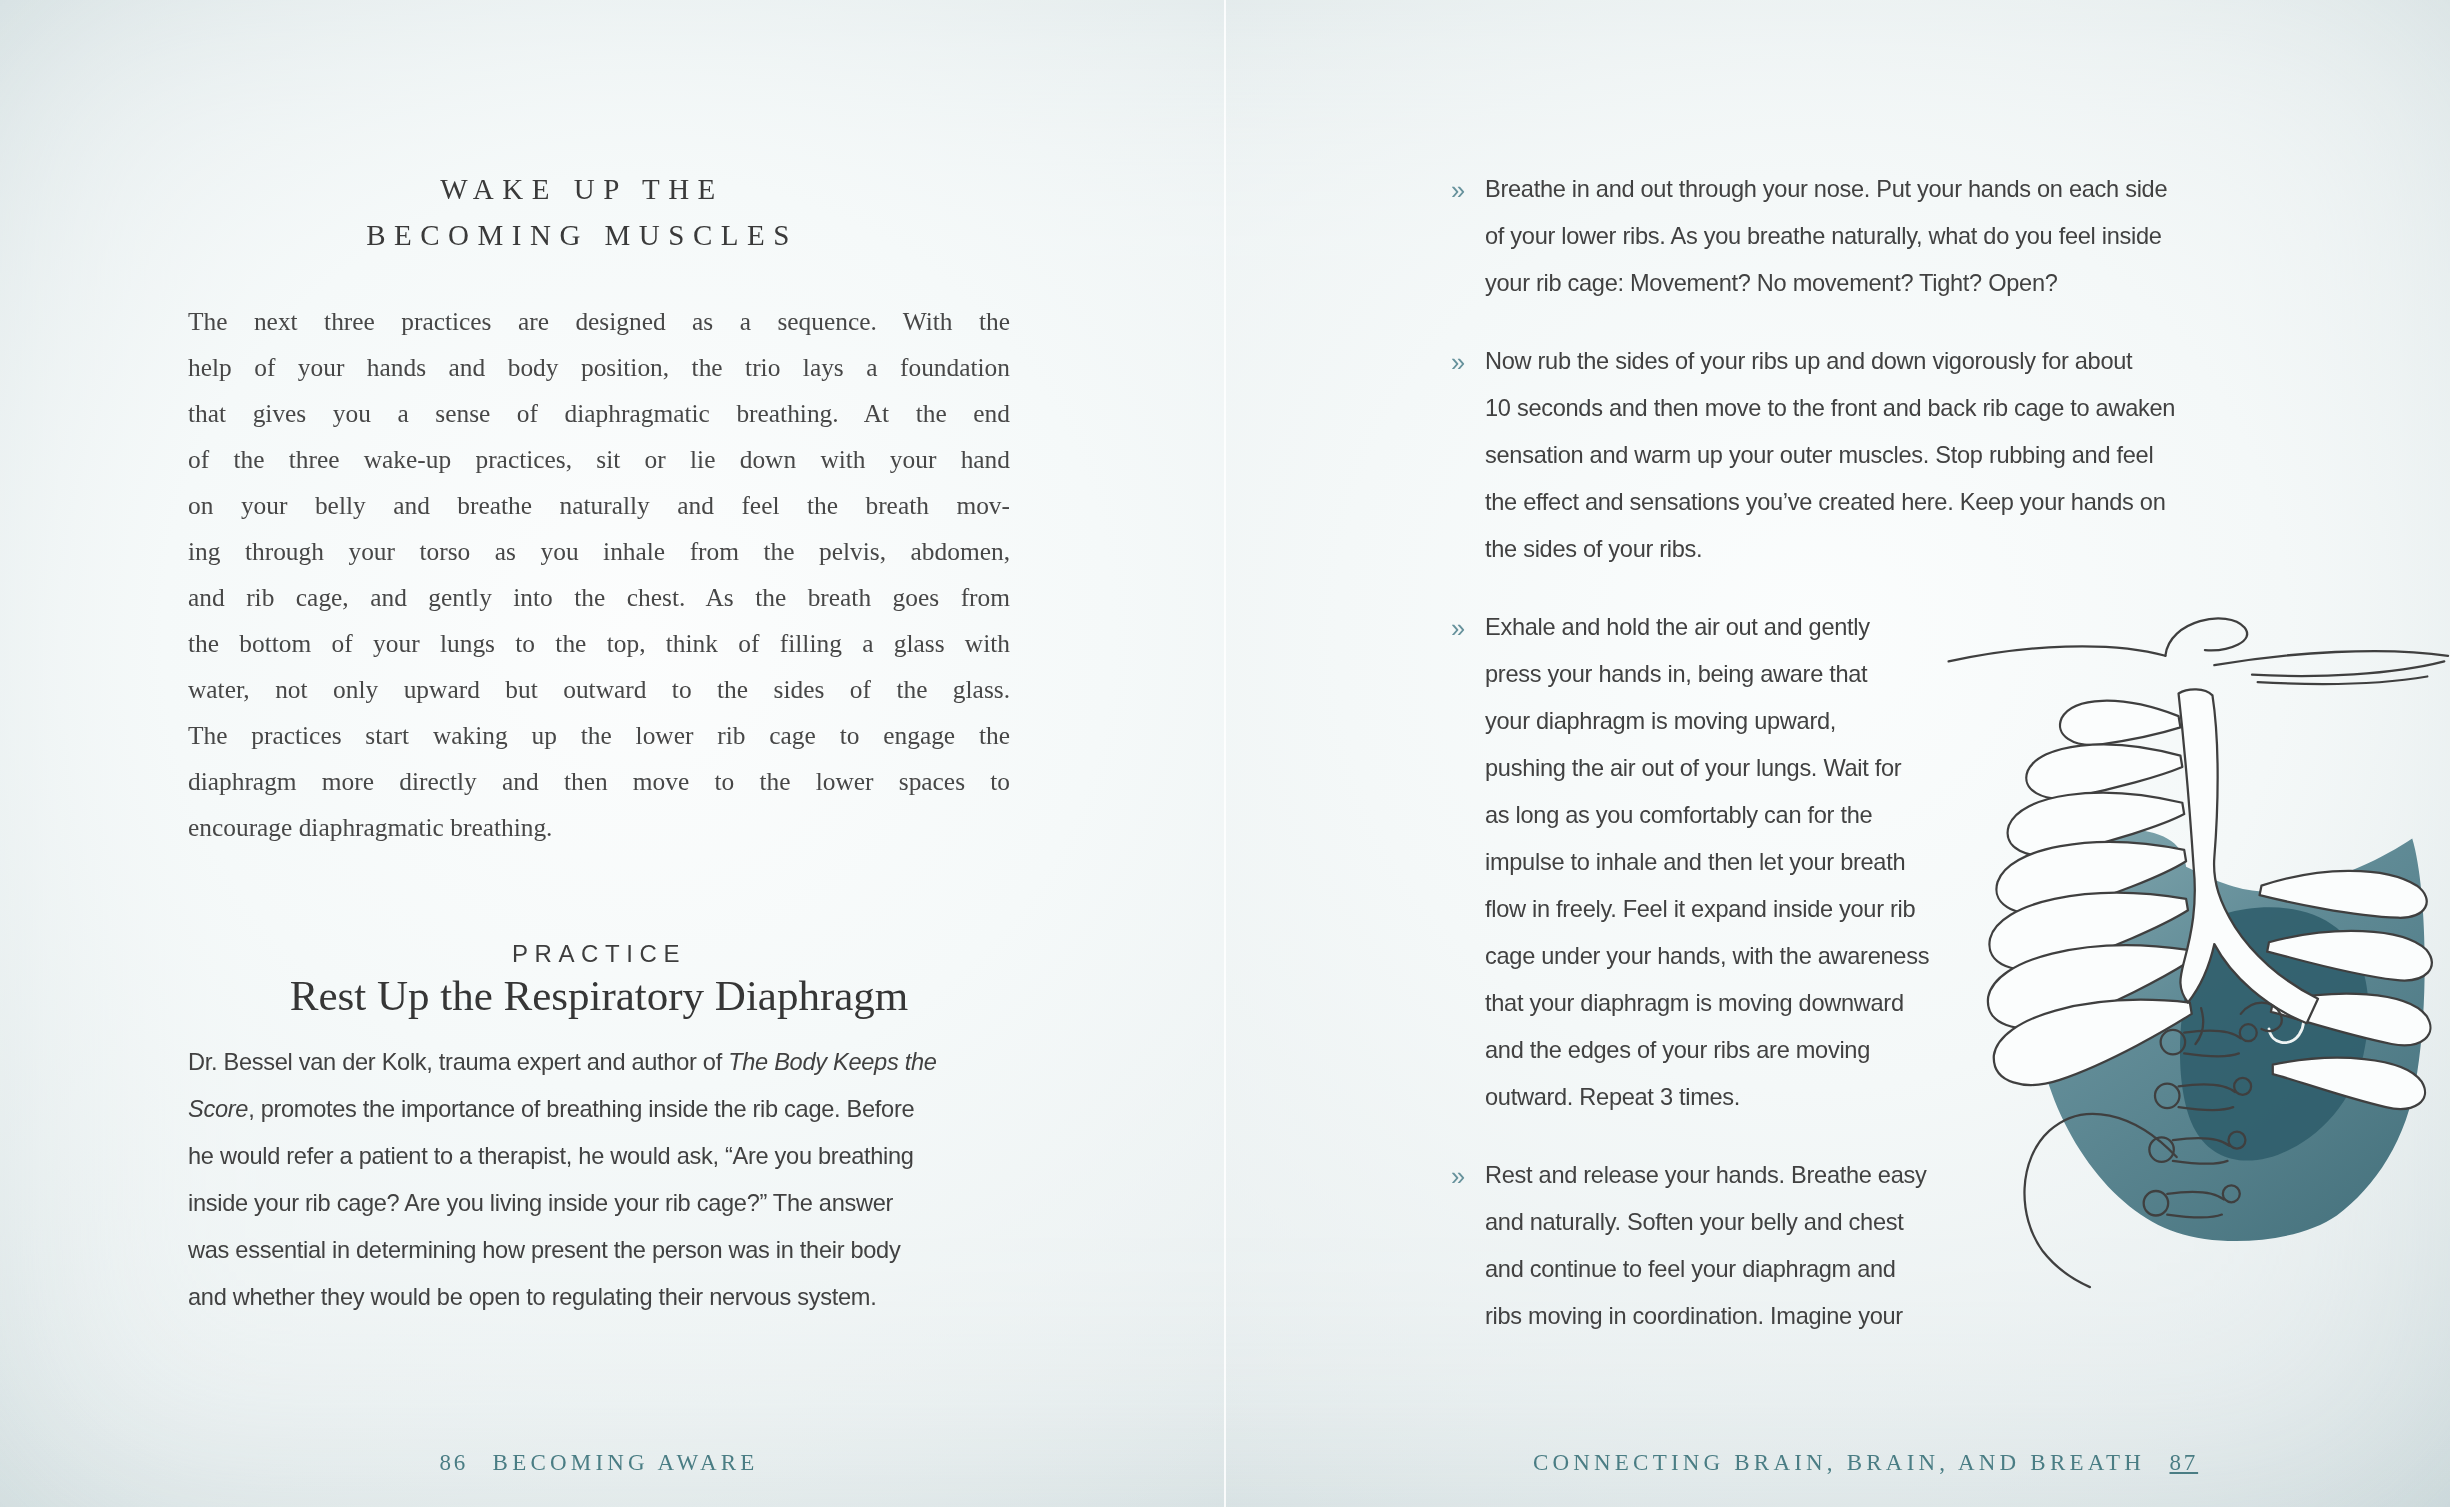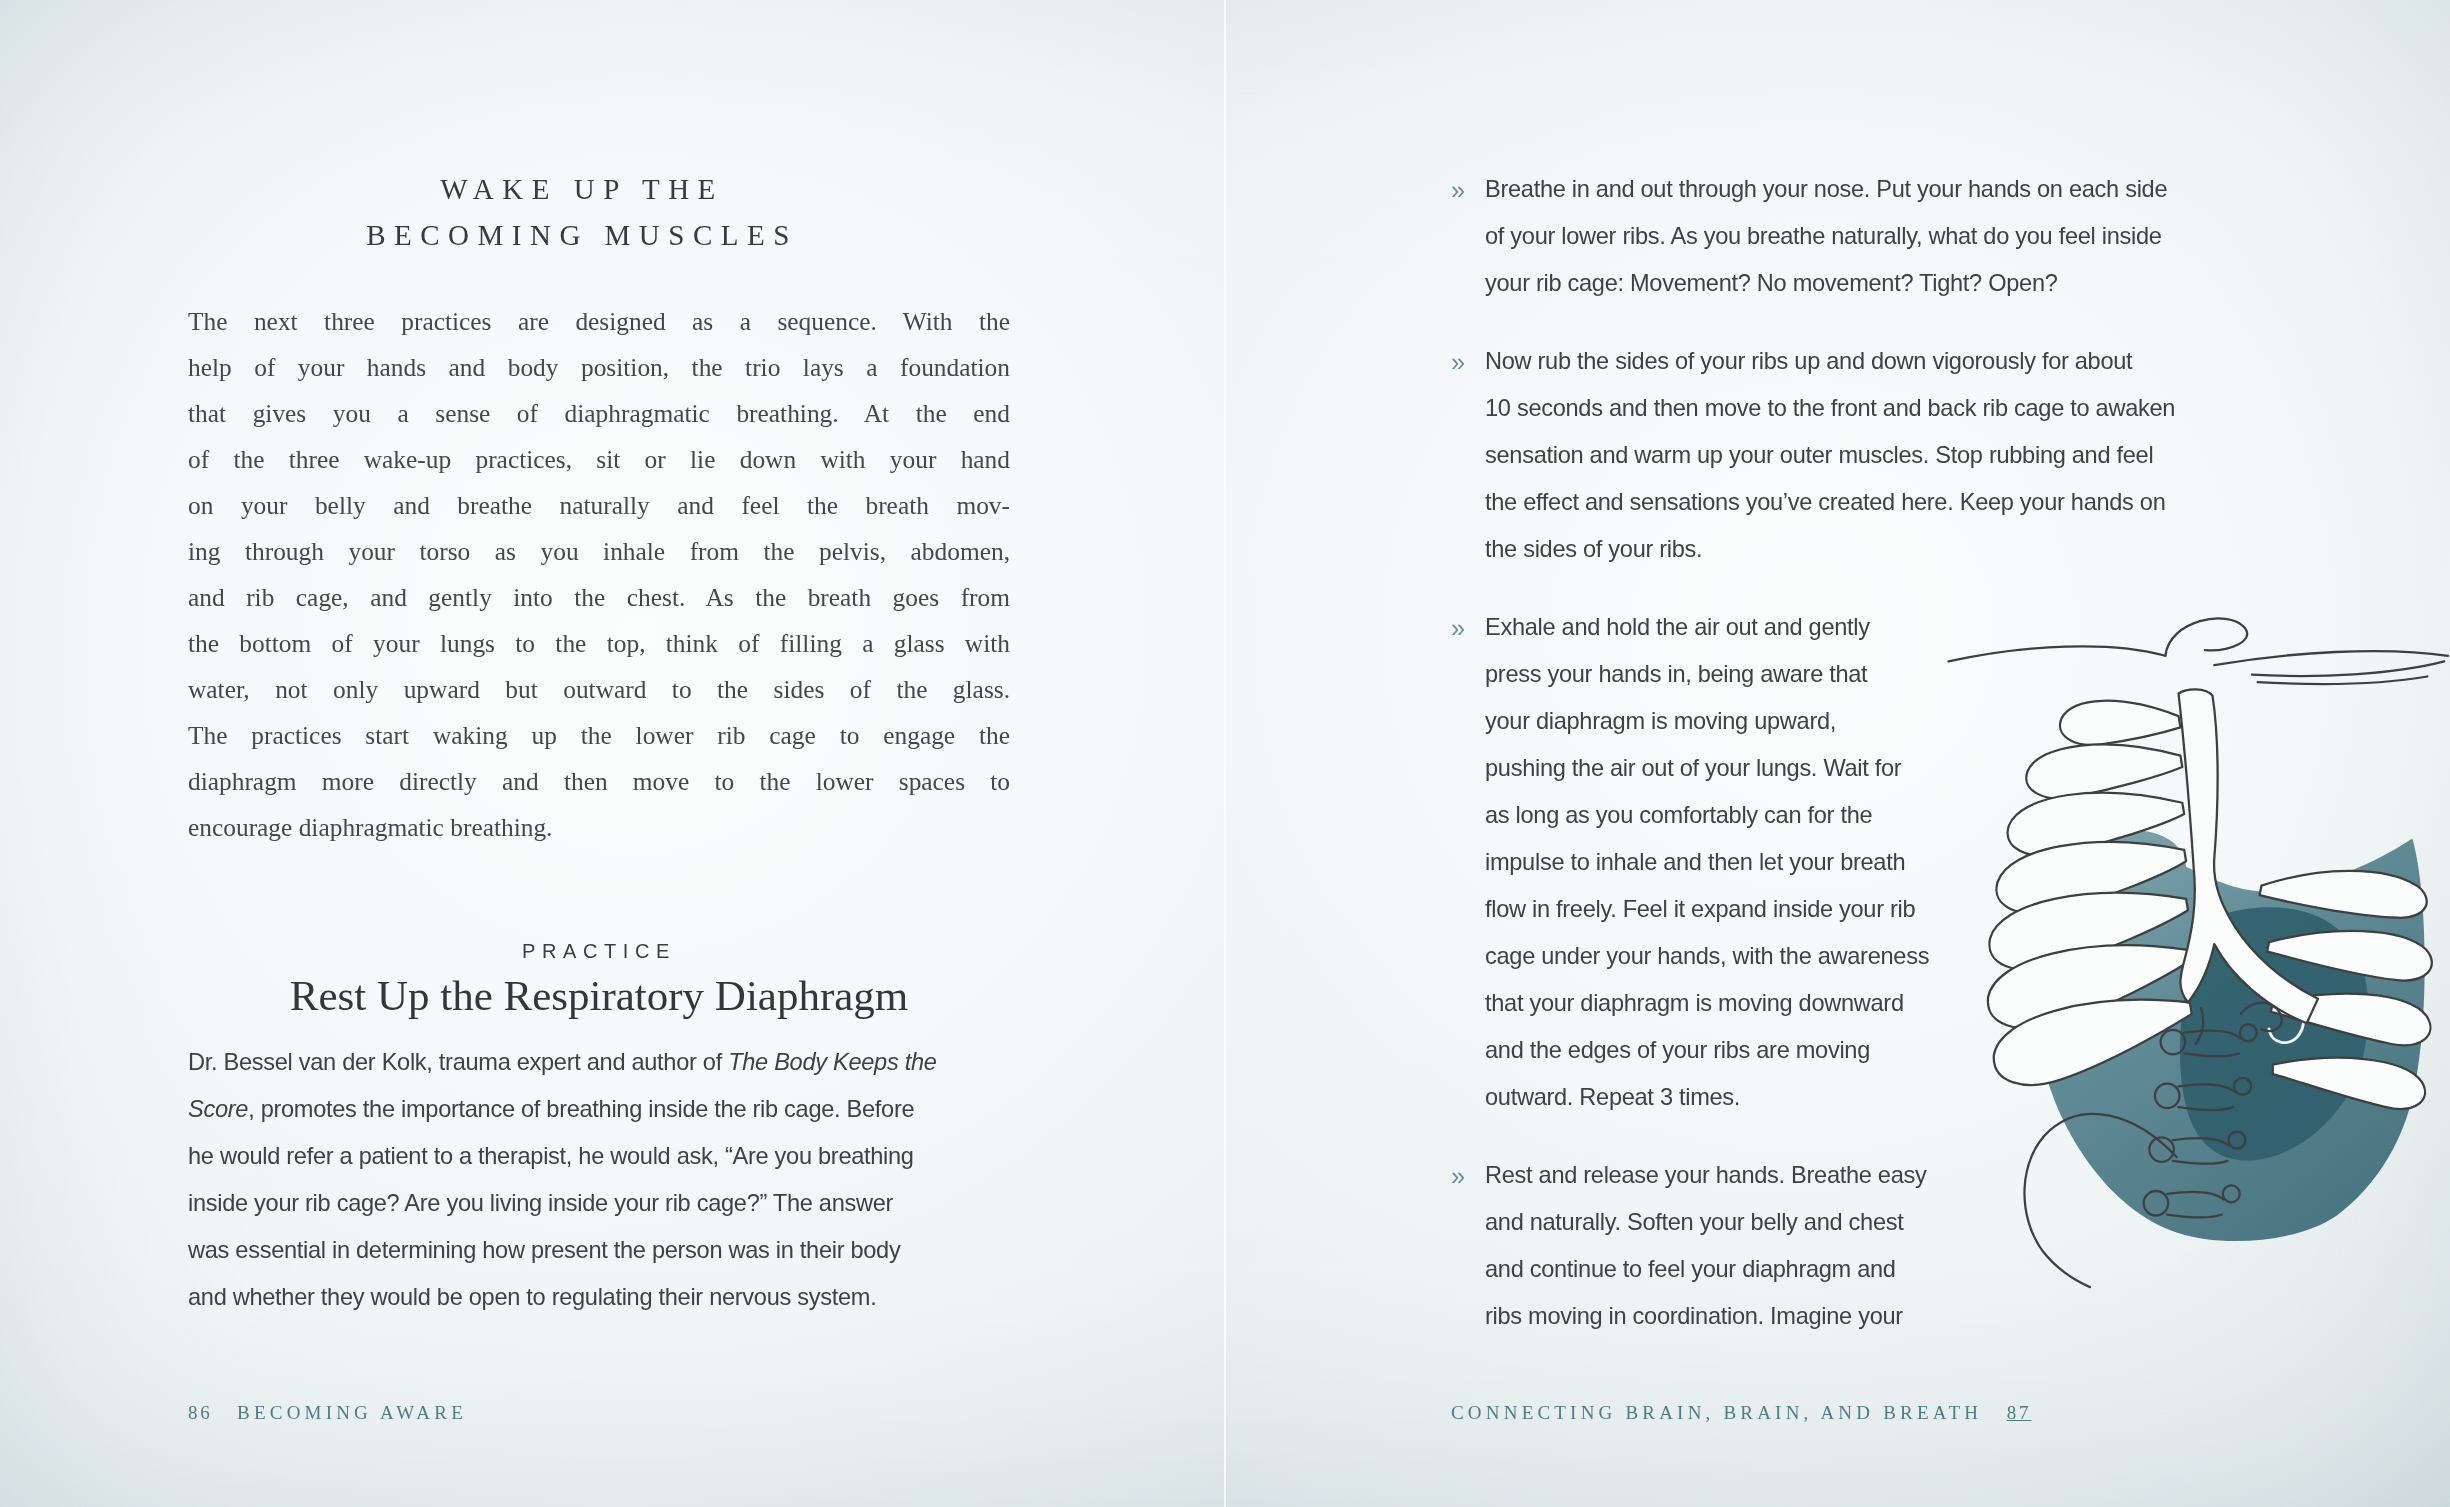--- a/index.html
+++ b/index.html
@@ -27,37 +27,37 @@
   }
   .intro{
     position:absolute;left:188px;top:298px;width:822px;
     font-size:25.4px;line-height:46px;color:#474747;
   }
   .intro-main{text-align:justify;text-align-last:justify;}
   .intro-last{text-align:left;}
   .practice-label{
     position:absolute;left:188px;top:940px;width:822px;
     font-family:"Liberation Sans","DejaVu Sans",sans-serif;
-    font-size:20px;letter-spacing:6.6px;color:#3d3d3d;text-align:center;
+    font-size:24px;letter-spacing:6.6px;color:#3d3d3d;text-align:center;
   }
   .practice-title{
     position:absolute;left:188px;top:969px;width:822px;
     font-size:43px;line-height:53px;color:#363636;text-align:center;font-weight:400;
   }
   .sans{
     font-family:"Liberation Sans","DejaVu Sans",sans-serif;
     font-size:23.6px;line-height:47px;letter-spacing:-0.3px;color:#414141;
   }
   .practice-intro{
     position:absolute;left:188px;top:1039px;width:822px;
   }
   .practice-intro em{font-style:italic;}
 
   .footer{
-    font-size:19px;letter-spacing:4.2px;color:#4a7d84;white-space:nowrap;
+    font-size:23px;letter-spacing:4.2px;color:#4a7d84;white-space:nowrap;text-align:center;margin-top:48px;
   }
   .footer-left{position:absolute;left:188px;top:1402px;width:822px;}
   .footer-right{position:absolute;left:226px;top:1402px;width:829px;}
   .footer .pgnum{margin-right:24.5px;letter-spacing:2.8px;}
   .footer-right .pgnum{margin-right:0;margin-left:24.5px;text-decoration:underline;}
 
   
   .bullets{position:absolute;left:226px;top:166px;width:848px;}
   .bullet{position:relative;padding-left:34px;margin-bottom:31px;width:810px;}
   .bullet.narrow{width:516px;}

